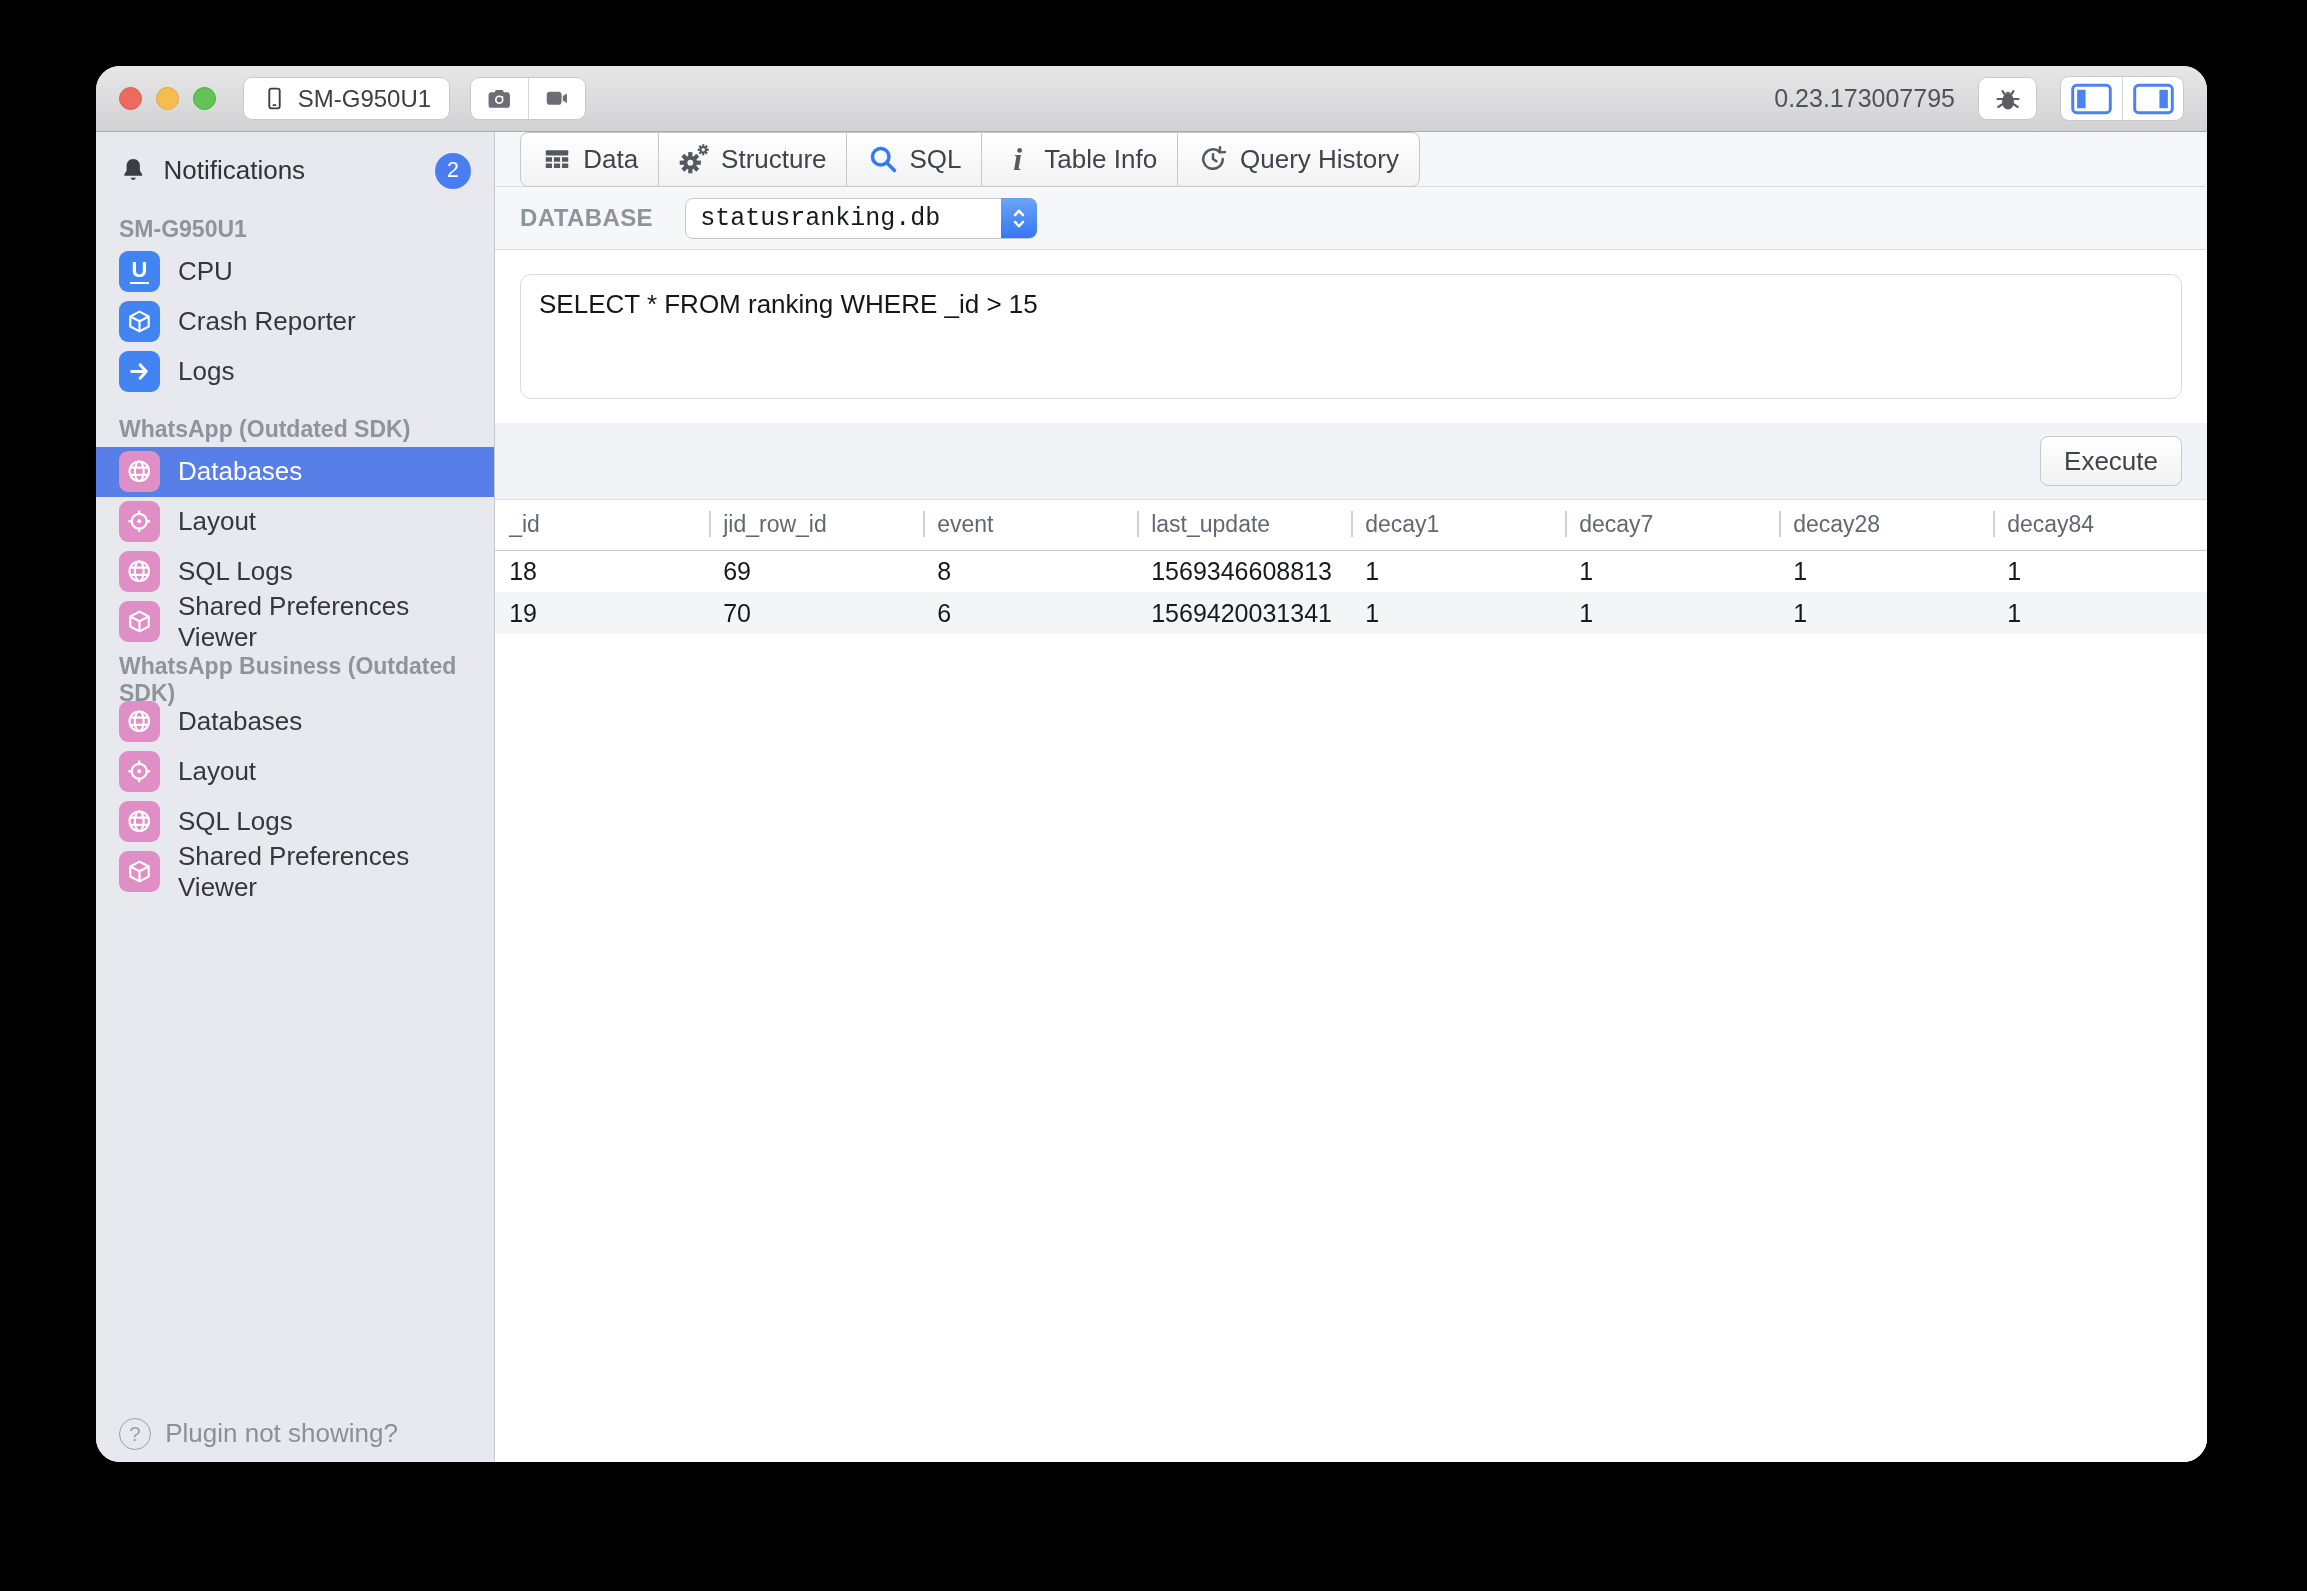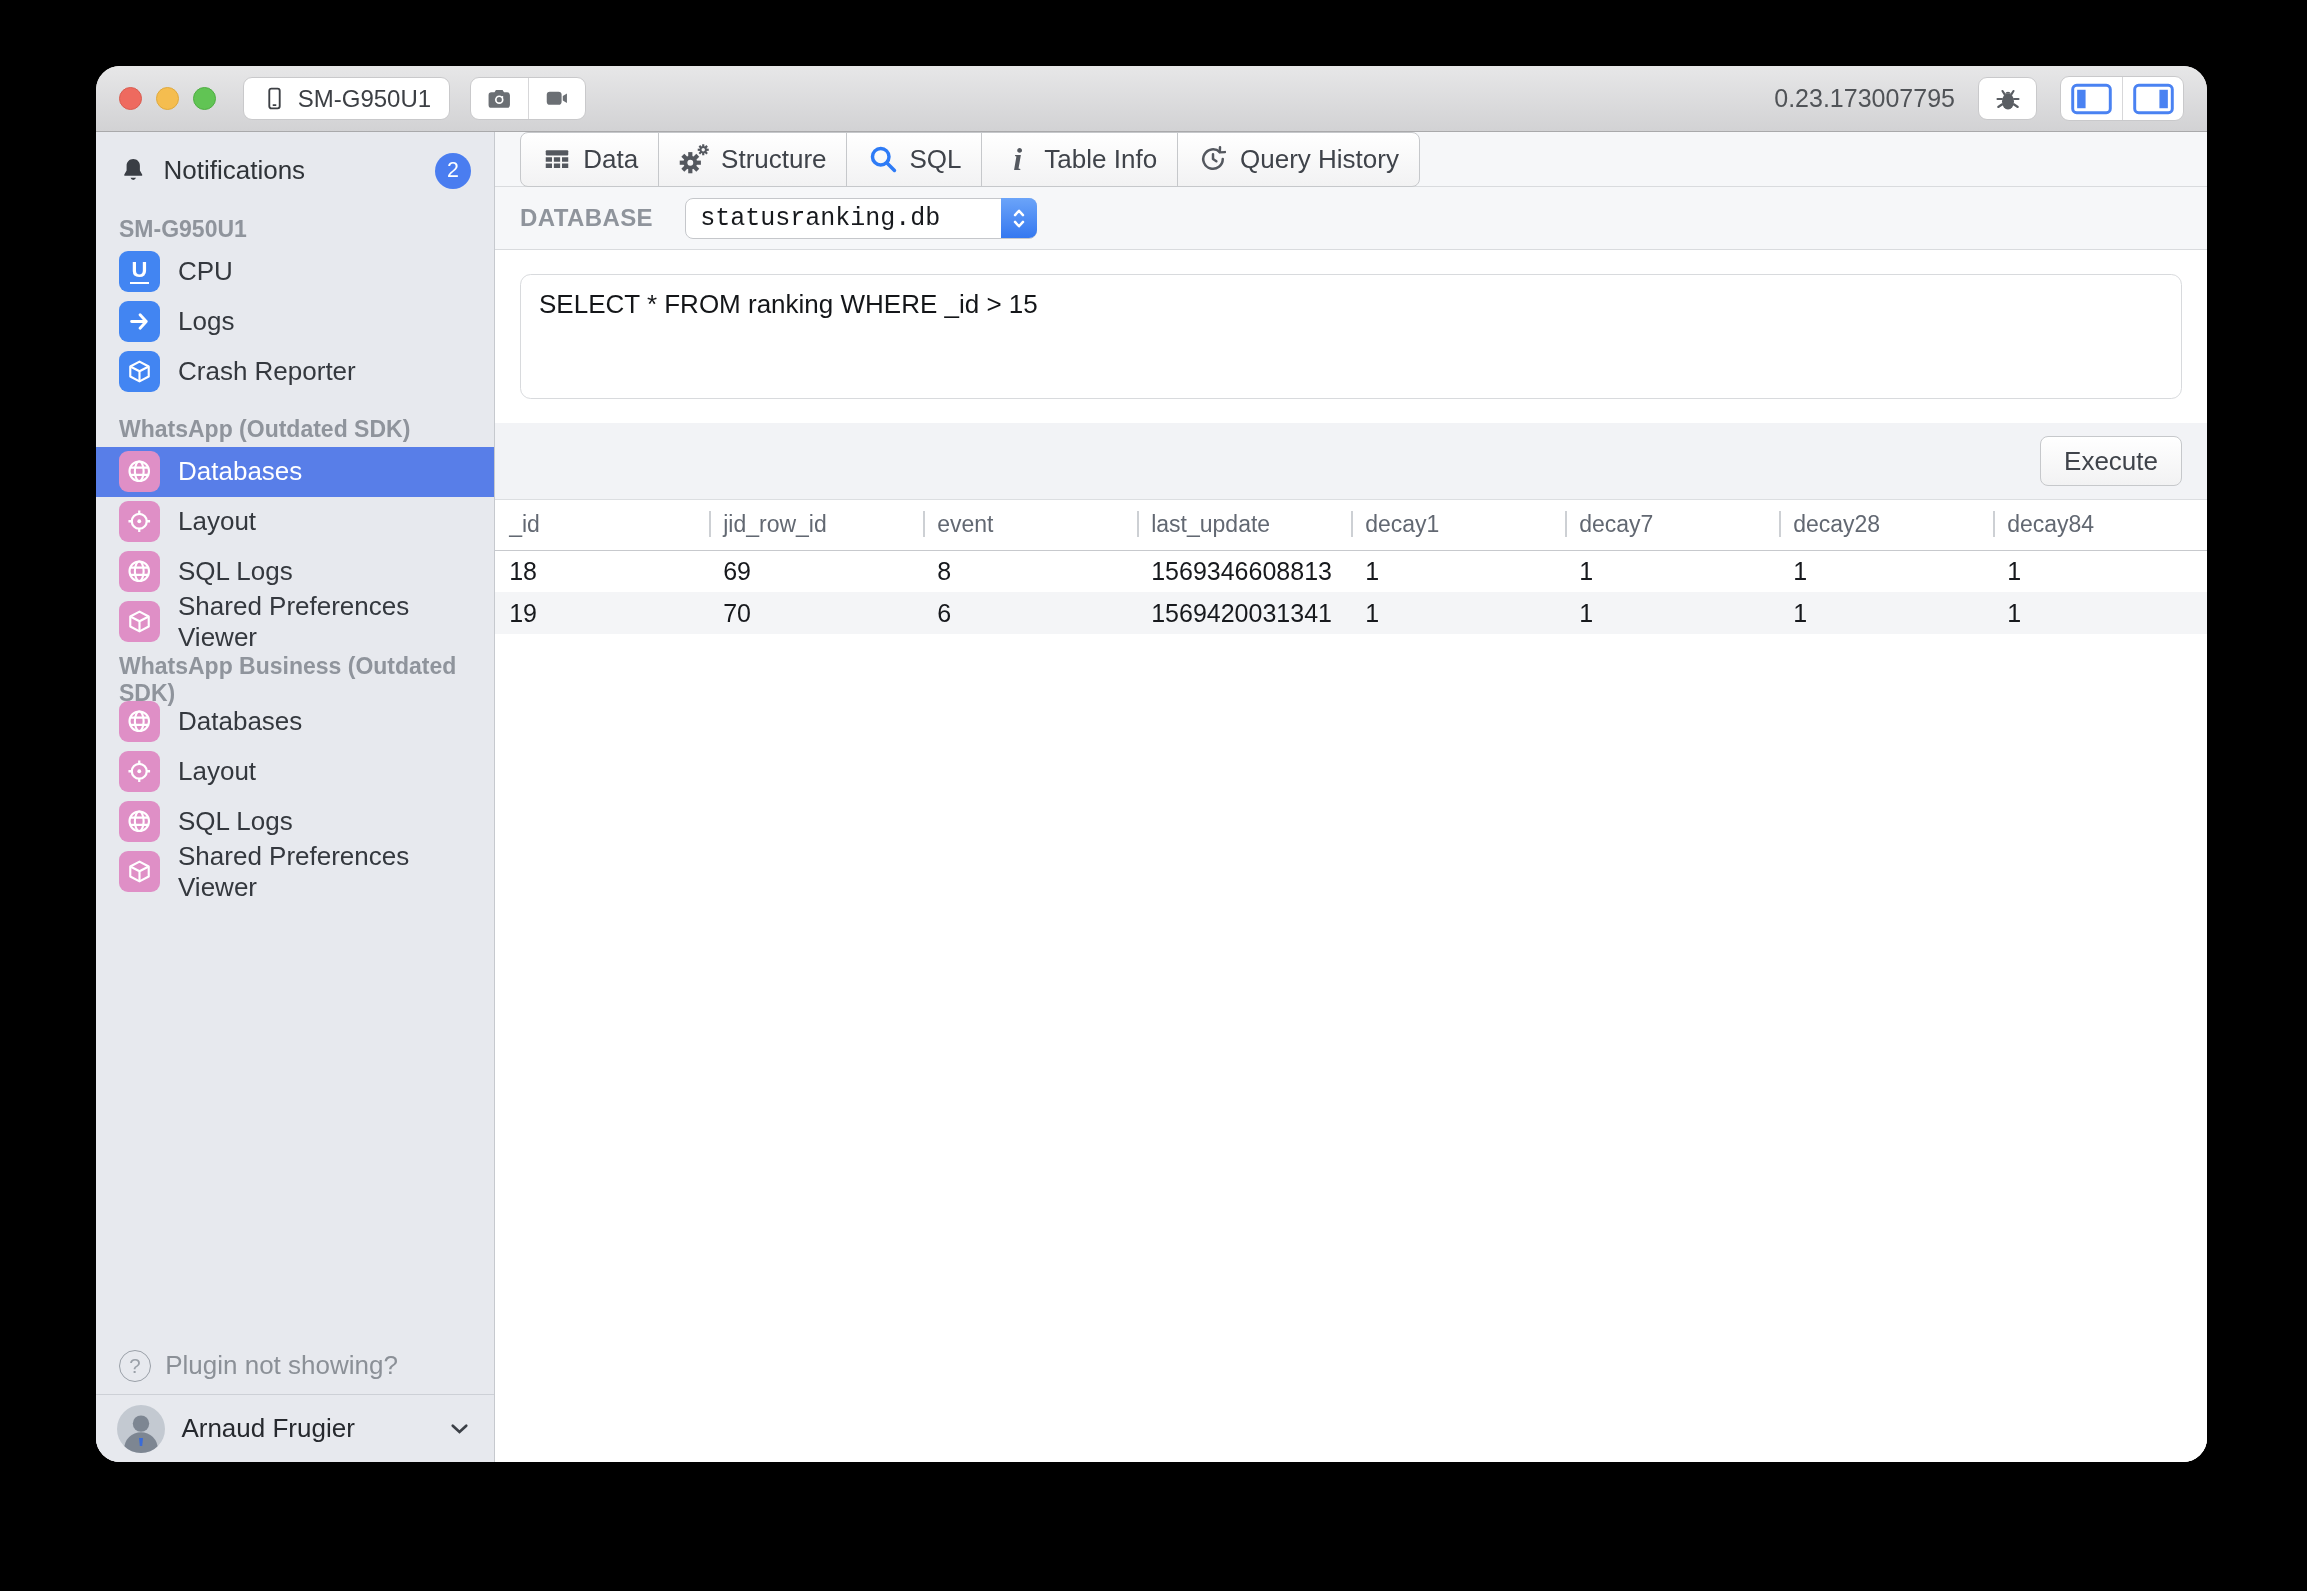--- a/index.html
+++ b/index.html
@@ -196,34 +196,34 @@
       <div id="sidebar-sections">
           <div class="section-label">SM-G950U1</div>
           <div class="side-item">
             <span class="plugin-icon icon" style="background: rgb(66, 133, 242);">
               <span class="u-glyph">U</span>
             </span>
             <span>CPU</span>
           </div>
           <div class="side-item">
             <span class="plugin-icon icon" style="background: rgb(66, 133, 242);">
-              <svg width="27" height="27" viewBox="0 0 24 24" fill="none" stroke="#fff" stroke-width="2.6" stroke-linecap="round" stroke-linejoin="round">
-                <path d="M5 12h13M12.5 6 18 12l-5.5 6"></path>
-              </svg>
-            </span>
-            <span>Logs</span>
-          </div>
-          <div class="side-item">
-            <span class="plugin-icon icon" style="background: rgb(66, 133, 242);">
               <svg width="27" height="27" viewBox="0 0 24 24" fill="none" stroke="#fff" stroke-width="1.9" stroke-linejoin="round">
                 <path d="M12 3.2 20.2 7.5v9L12 20.8 3.8 16.5v-9z"></path>
                 <path d="M3.8 7.5 12 11.8l8.2-4.3M12 11.8v9"></path>
               </svg>
             </span>
             <span>Crash Reporter</span>
+          </div>
+          <div class="side-item">
+            <span class="plugin-icon icon" style="background: rgb(66, 133, 242);">
+              <svg width="27" height="27" viewBox="0 0 24 24" fill="none" stroke="#fff" stroke-width="2.6" stroke-linecap="round" stroke-linejoin="round">
+                <path d="M5 12h13M12.5 6 18 12l-5.5 6"></path>
+              </svg>
+            </span>
+            <span>Logs</span>
           </div>
           <div class="section-label">WhatsApp (Outdated SDK)</div>
           <div class="side-item selected">
             <span class="plugin-icon icon" style="background: rgb(223, 143, 198);">
               <svg width="28.5" height="28.5" viewBox="0 0 24 24" fill="none" stroke="#fff" stroke-width="1.8">
                 <circle cx="12" cy="12" r="8.2"></circle>
                 <ellipse cx="12" cy="12" rx="3.7" ry="8.2"></ellipse>
                 <path d="M4.3 9h15.4M4.3 15h15.4"></path>
               </svg>
             </span>
@@ -296,36 +296,20 @@
                 <path d="M3.8 7.5 12 11.8l8.2-4.3M12 11.8v9"></path>
               </svg>
             </span>
             <span>Shared Preferences Viewer</span>
           </div>
         </div>
       <div class="side-spacer"></div>
       <div class="plugin-help">
         <span class="q-circle">?</span>
         <span>Plugin not showing?</span>
-      </div>
-      <div class="user-row">
-        <span class="avatar">
-          <svg width="48" height="48" viewBox="0 0 24 24">
-              <rect width="24" height="24" fill="#c3c9d1"></rect>
-              <circle cx="12" cy="9.3" r="4.1" fill="#7d8692"></circle>
-              <path d="M3.6 22a8.4 8.4 0 0 1 16.8 0v2H3.6z" fill="#7d8692"></path>
-              <path d="M11 16.5h2l-.4 4h-1.2z" fill="#3a6bd8"></path>
-            </svg>
-        </span>
-        <span>Arnaud Frugier</span>
-        <span class="icon user-chevron">
-          <svg width="27" height="27" viewBox="0 0 24 24" fill="none" stroke="currentColor" stroke-width="2.4" stroke-linecap="round">
-              <path d="M6 9.5 12 15l6-5.5"></path>
-            </svg>
-        </span>
       </div>
     </div>
 
     <div class="main">
       <div class="tab-row">
         <div class="tabs" id="tabs">
             <div class="tab">
               <span class="ticon icon">
                 <svg width="30" height="30" viewBox="0 0 24 24" fill="currentColor">
                   <rect x="3" y="5" width="18" height="4.2" rx="0.8"></rect>

